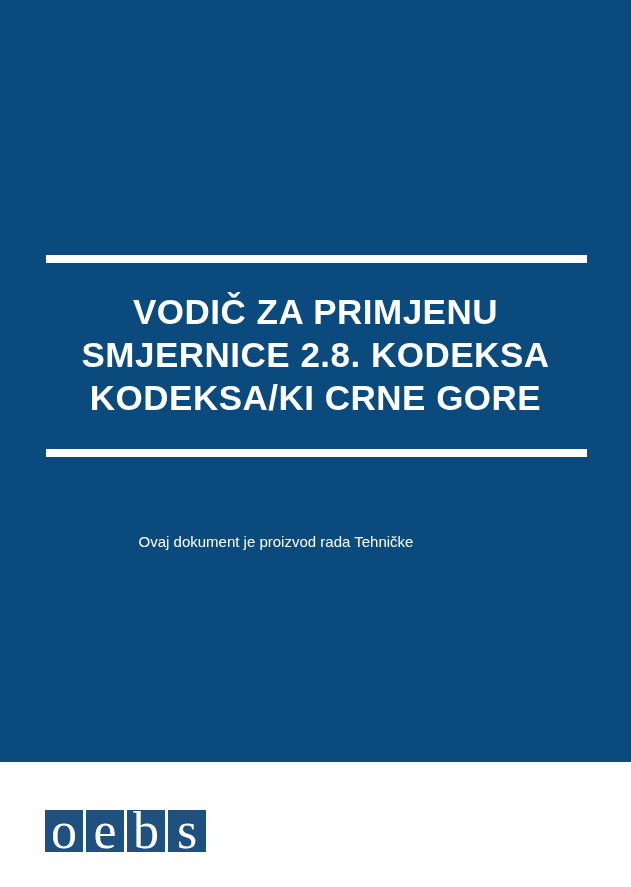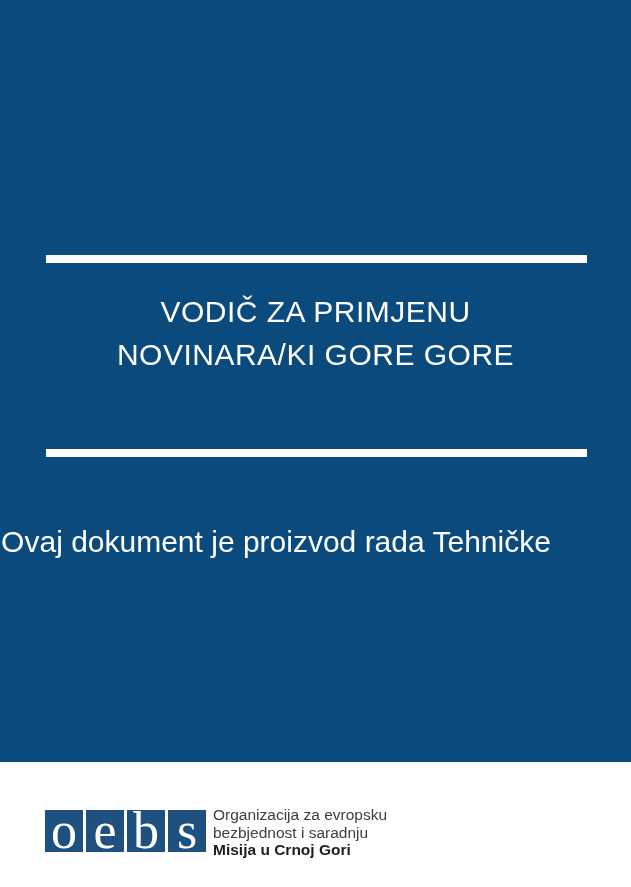--- a/index.html
+++ b/index.html
@@ -25,34 +25,34 @@
   .divider.top { top: 255px; }
   .divider.bottom { top: 449px; }
 
   .title-block {
     position: absolute;
     left: 0;
     top: 290px;
     width: 631px;
     text-align: center;
     color: #ffffff;
-    font-weight: normal;
-    font-size: 30px;
+    font-weight: bold;
+    font-size: 35px;
     line-height: 43px;
     letter-spacing: 0.5px;
   }
   .subtitle-block {
     position: absolute;
     left: 0;
     top: 527px;
     width: 552px;
     text-align: center;
     color: #ffffff;
     font-weight: normal;
-    font-size: 30px;
+    font-size: 15px;
     line-height: 29px;
   }
 
   .footer {
     position: absolute;
     left: 0;
     top: 762px;
     width: 631px;
     height: 125px;
     background: #ffffff;
@@ -95,21 +95,22 @@
 </style>
 </head>
 <body>
 
 <div class="page">
 
   <div class="divider top"></div>
 
   <div class="title-block">
     <div>VODIČ ZA PRIMJENU</div>
-    <div>NOVINARA/KI GORE GORE</div>
+    <div>SMJERNICE 2.8. KODEKSA</div>
+    <div>KODEKSA/KI CRNE GORE</div>
   </div>
 
   <div class="divider bottom"></div>
 
   <div class="subtitle-block">
     <div>Ovaj dokument je proizvod rada Tehničke</div>
   </div>
 
   <div class="footer">
     <div class="logo">
@@ -119,20 +120,15 @@
       <div class="logo-square">
         <span>e</span>
       </div>
       <div class="logo-square">
         <span>b</span>
       </div>
       <div class="logo-square">
         <span>s</span>
       </div>
     </div>
-    <div class="logo-text">
-      <div>Organizacija za evropsku</div>
-      <div>bezbjednost i saradnju</div>
-      <div class="mission">Misija u Crnoj Gori</div>
-    </div>
   </div>
 
 </div>
 
 </body></html>

